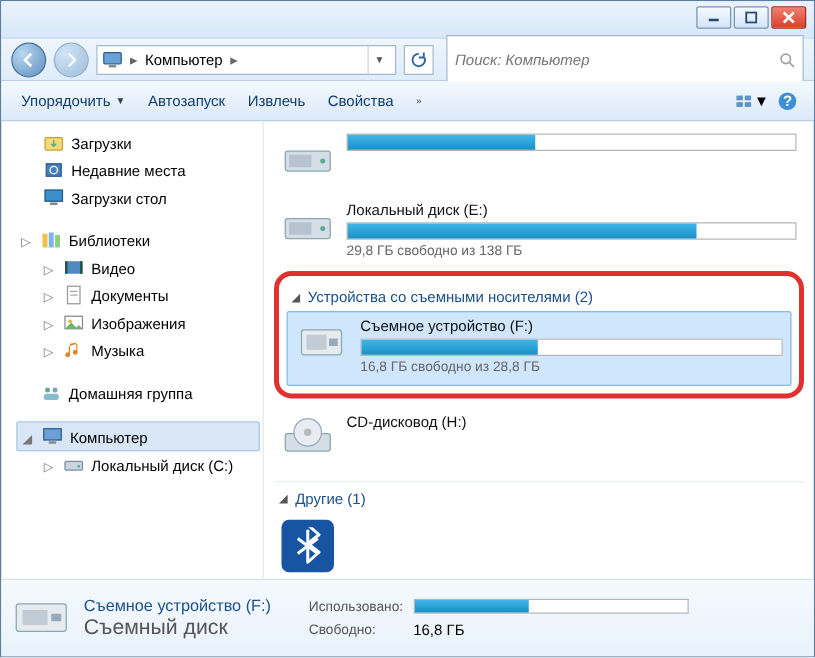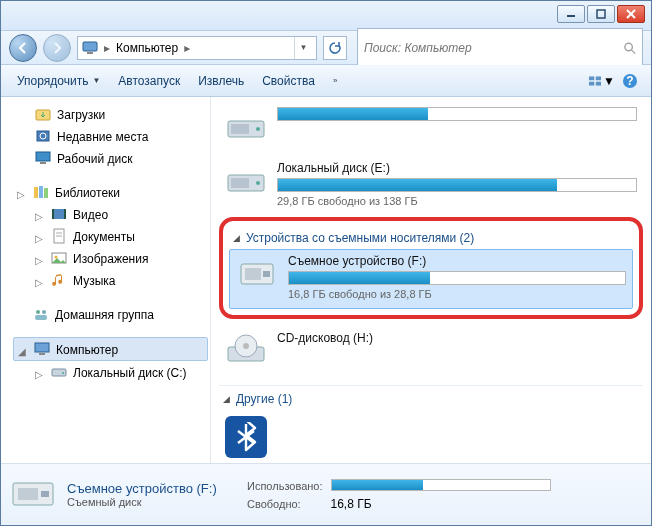--- a/index.html
+++ b/index.html
@@ -50,21 +50,21 @@
   .group-hdr{ color:#1a4f8a; padding:6px 4px 4px 4px; display:flex; align-items:center; gap:6px; border-top:1px solid #e8eef5; margin-top:4px;}
   .group-hdr .tw{ font-size:9px; color:#555;}
   .highlight-box{ border:4px solid #e03030; border-radius:14px; padding:4px 6px 6px 6px; margin:2px 0 8px 0;}
   .other-item{ display:flex; align-items:center; gap:12px; padding:6px;}
   .bt-ic{ width:42px; height:42px; border-radius:6px; background:#1755a3; display:flex; align-items:center; justify-content:center;}
   
   .details{ height:62px; border-top:1px solid #d6e1ed; background:linear-gradient(#f4f9ff,#e9f2fb); display:flex; align-items:center; padding:4px 8px; gap:10px;}
   .details .big-ic{ width:48px; height:48px;}
   .details .dleft{ width:170px;}
   .details .dtitle{ color:#1a4f8a; font-size:13px;}
-  .details .dsub{ color:#555; font-size:11px;}
+  .details .dsub{ color:#555; font-size:17px;}
   .details .grid{ display:grid; grid-template-columns:auto 1fr; column-gap:8px; row-gap:3px; align-items:center;}
   .details .lbl{ color:#555; font-size:11px; text-align:left;}
   .details .barrow{ display:flex; align-items:center; gap:6px;}
   .details .bar{ width:220px; height:12px;}
 </style>
 </head>
 <body>
 
 <div class="window">
 
@@ -175,21 +175,21 @@
             <rect x="2" y="3" width="12" height="10" fill="#4a7eb8" stroke="#2a5a90"></rect>
             <circle cx="8" cy="8" r="3" fill="none" stroke="#fff"></circle>
           </svg>
           <span>Недавние места</span>
         </div>
       <div class="tree-item tree-indent">
           <svg class="ic" viewBox="0 0 16 16">
             <rect x="1" y="2" width="14" height="9" fill="#3e8fc9" stroke="#1d5a8c"></rect>
             <rect x="5" y="12" width="6" height="2" fill="#888"></rect>
           </svg>
-          <span>Рабочий диск</span>
+          <span>Загрузки стол</span>
         </div>
       <div class="tree-sep"></div>
       <div class="tree-item">
           <span class="tw">▷</span>
           <svg class="ic" viewBox="0 0 16 16">
             <rect x="1" y="3" width="4" height="11" fill="#f0c050"></rect>
             <rect x="6" y="2" width="4" height="12" fill="#7cb6e8"></rect>
             <rect x="11" y="4" width="4" height="10" fill="#8ecf7a"></rect>
           </svg>
           <span>Библиотеки</span>

